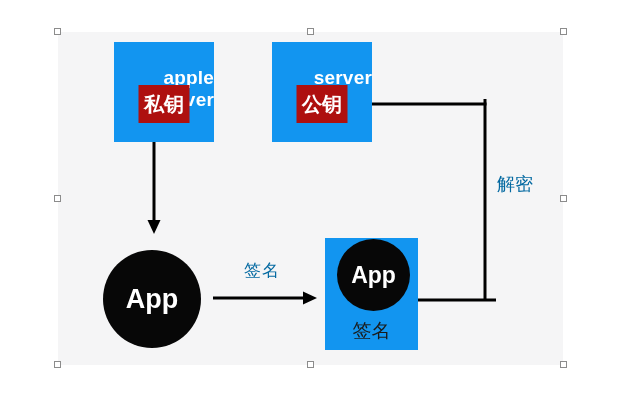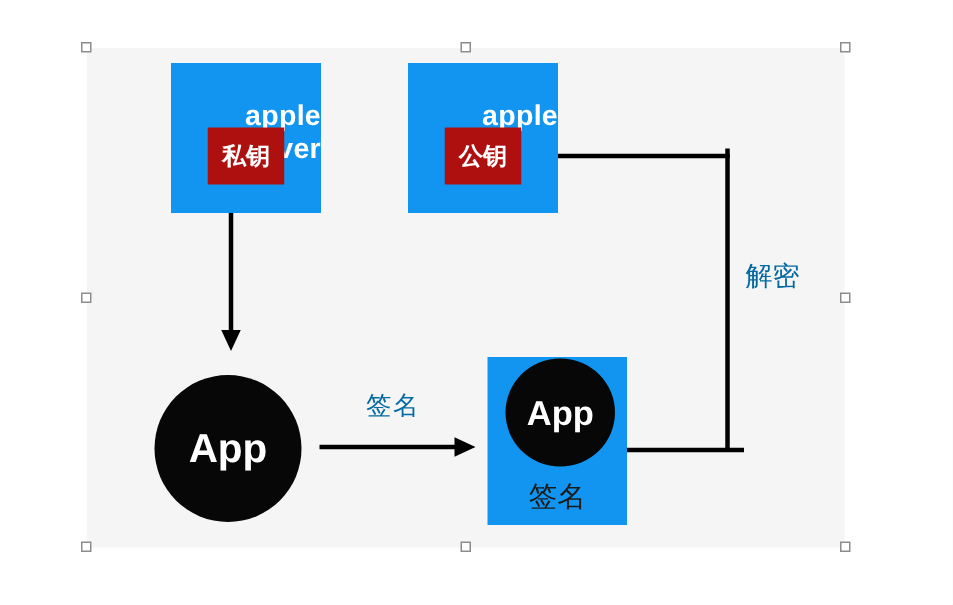--- a/index.html
+++ b/index.html
@@ -59,21 +59,21 @@
     top: 43px;
     transform: translateX(-50%);
     width: 51px;
     height: 38px;
     background: #ae100f;
     display: flex;
     align-items: center;
     justify-content: center;
     color: #ffffff;
     font-weight: bold;
-    font-size: 16px;
+    font-size: 20px;
   }
   .app-circle {
     position: absolute;
     border-radius: 50%;
     background: #070707;
     color: #ffffff;
     font-weight: bold;
     display: flex;
     align-items: center;
     justify-content: center;
@@ -167,21 +167,21 @@
   </svg>
 
   <div class="box-blue server">
     <div class="box-title">apple server</div>
     <div class="key-chip">
       <span>私钥</span>
     </div>
   </div>
 
   <div class="box-blue device">
-    <div class="box-title">apple</div>
+    <div class="box-title">server</div>
     <div class="key-chip">
       <span>公钥</span>
     </div>
   </div>
 
   <div class="app-circle big">
     <span>App</span>
   </div>
 
   <div class="signed-box">

